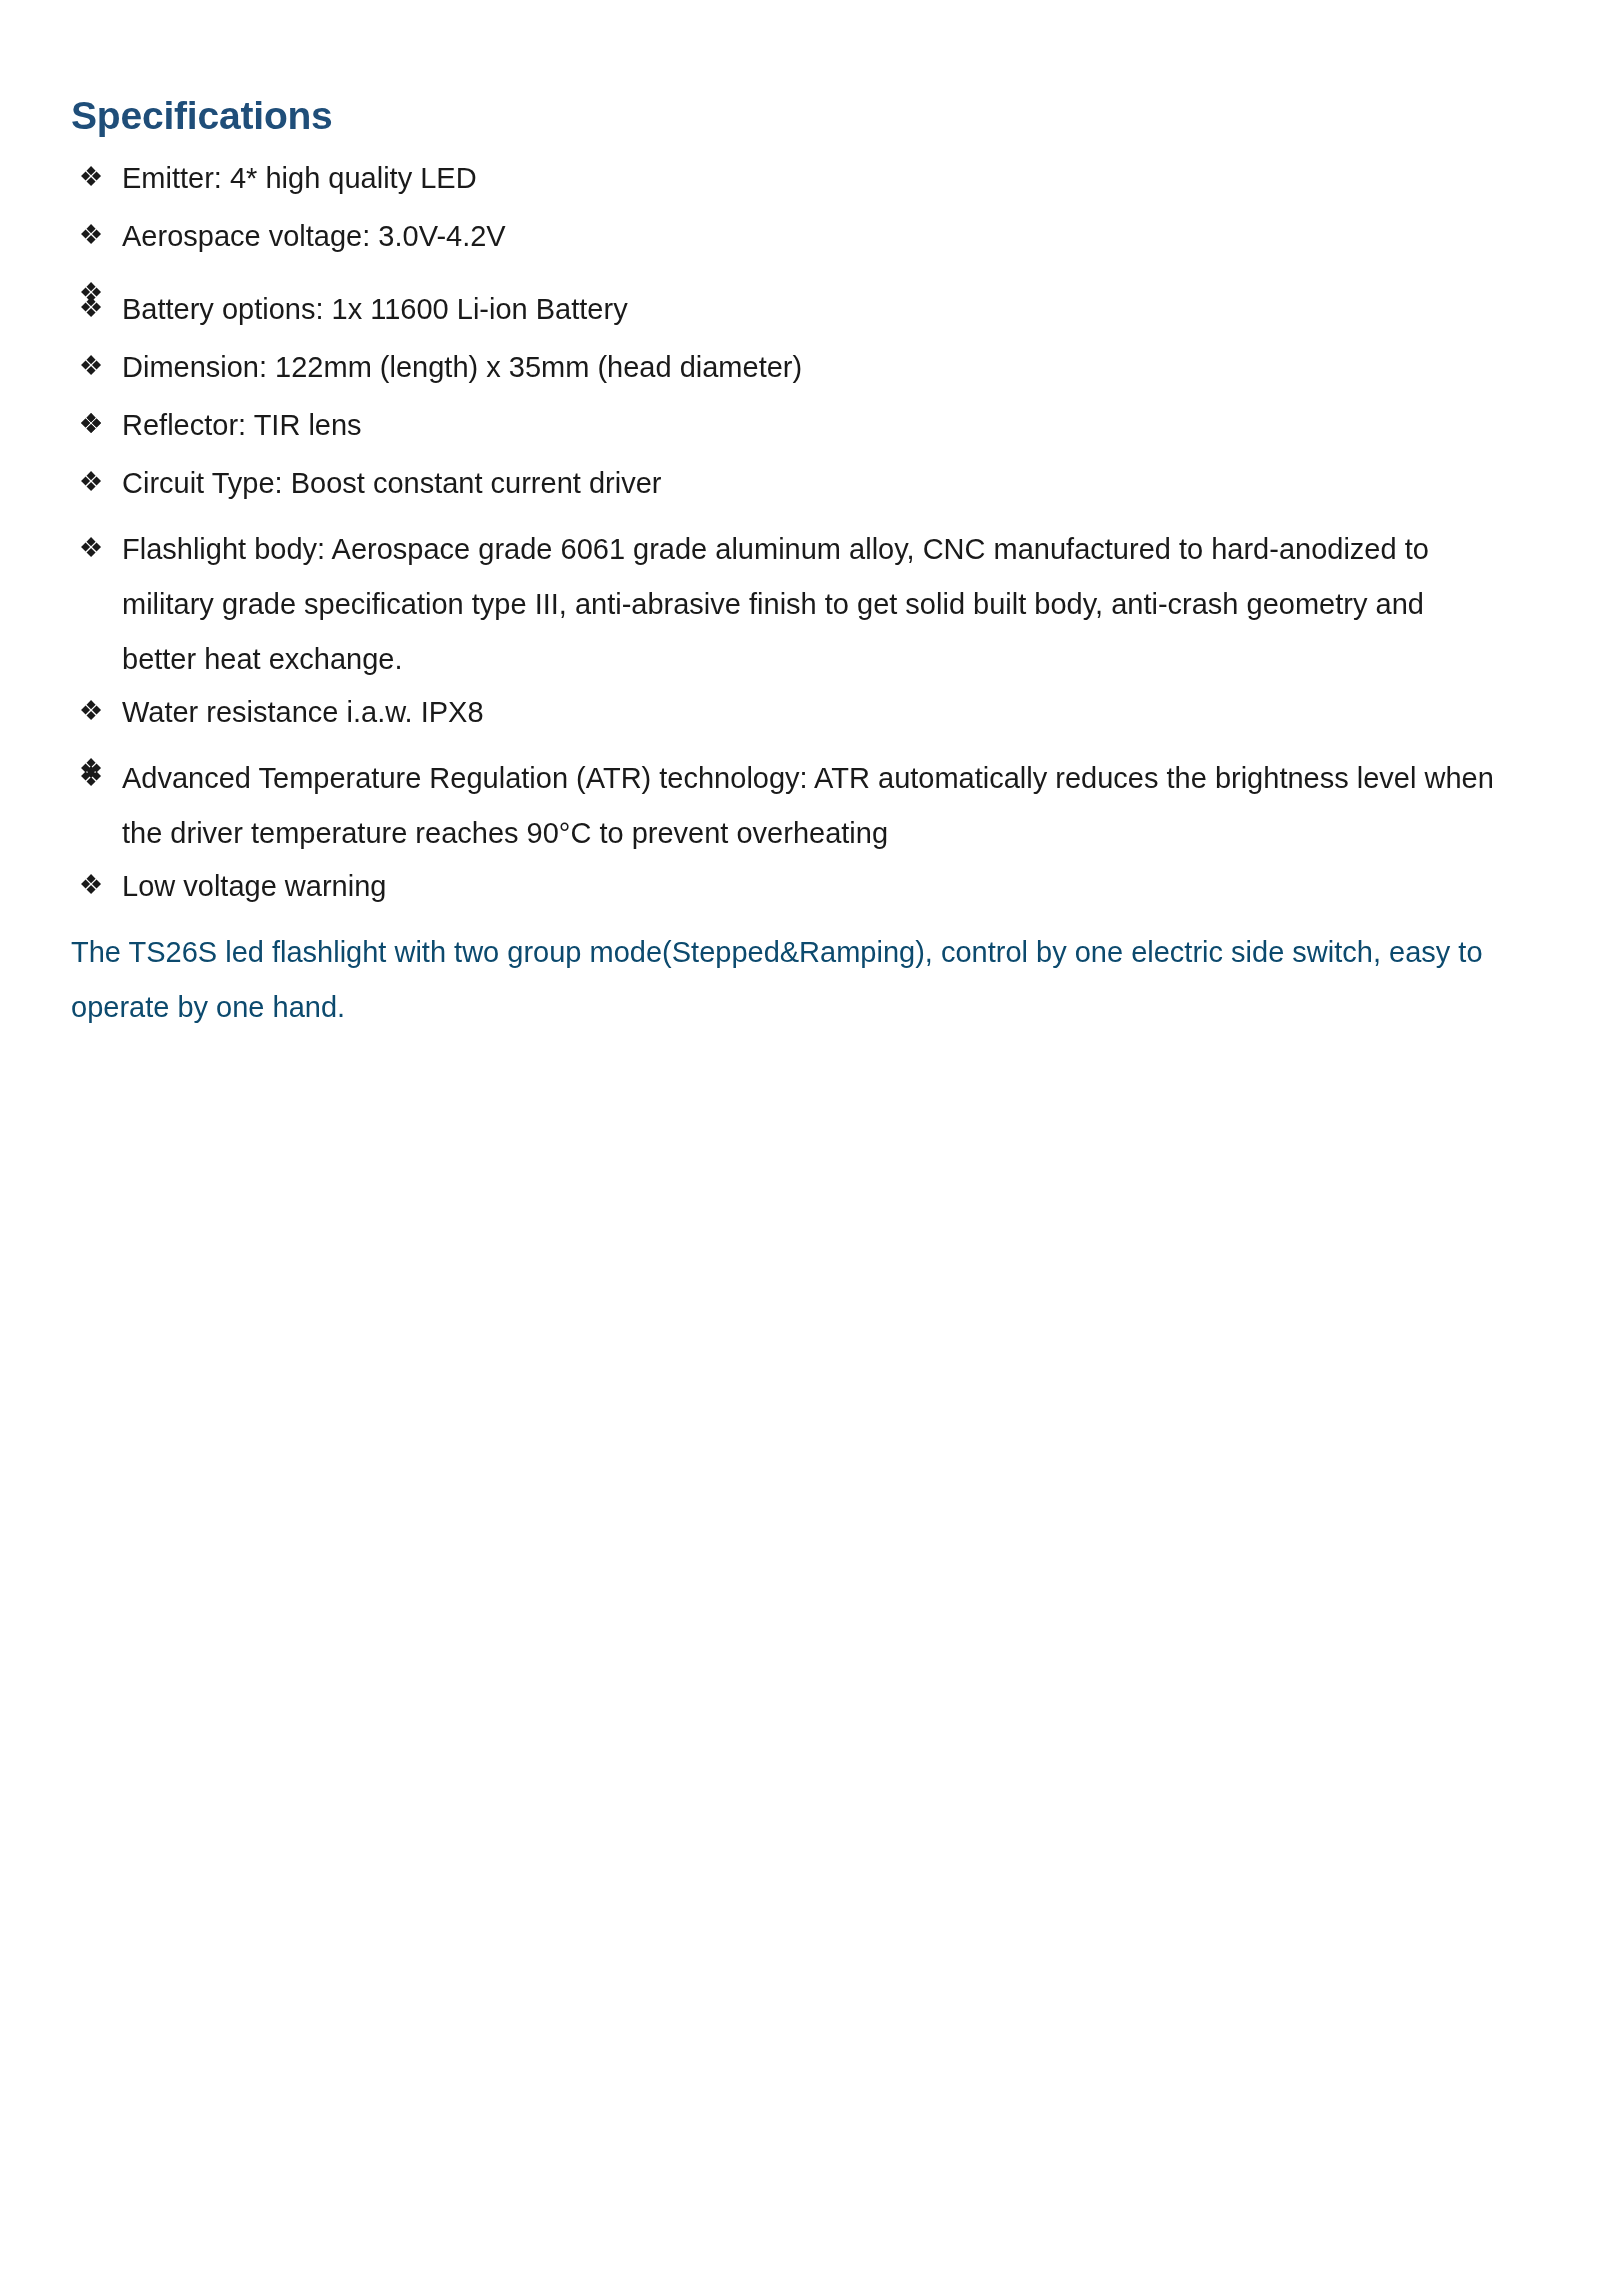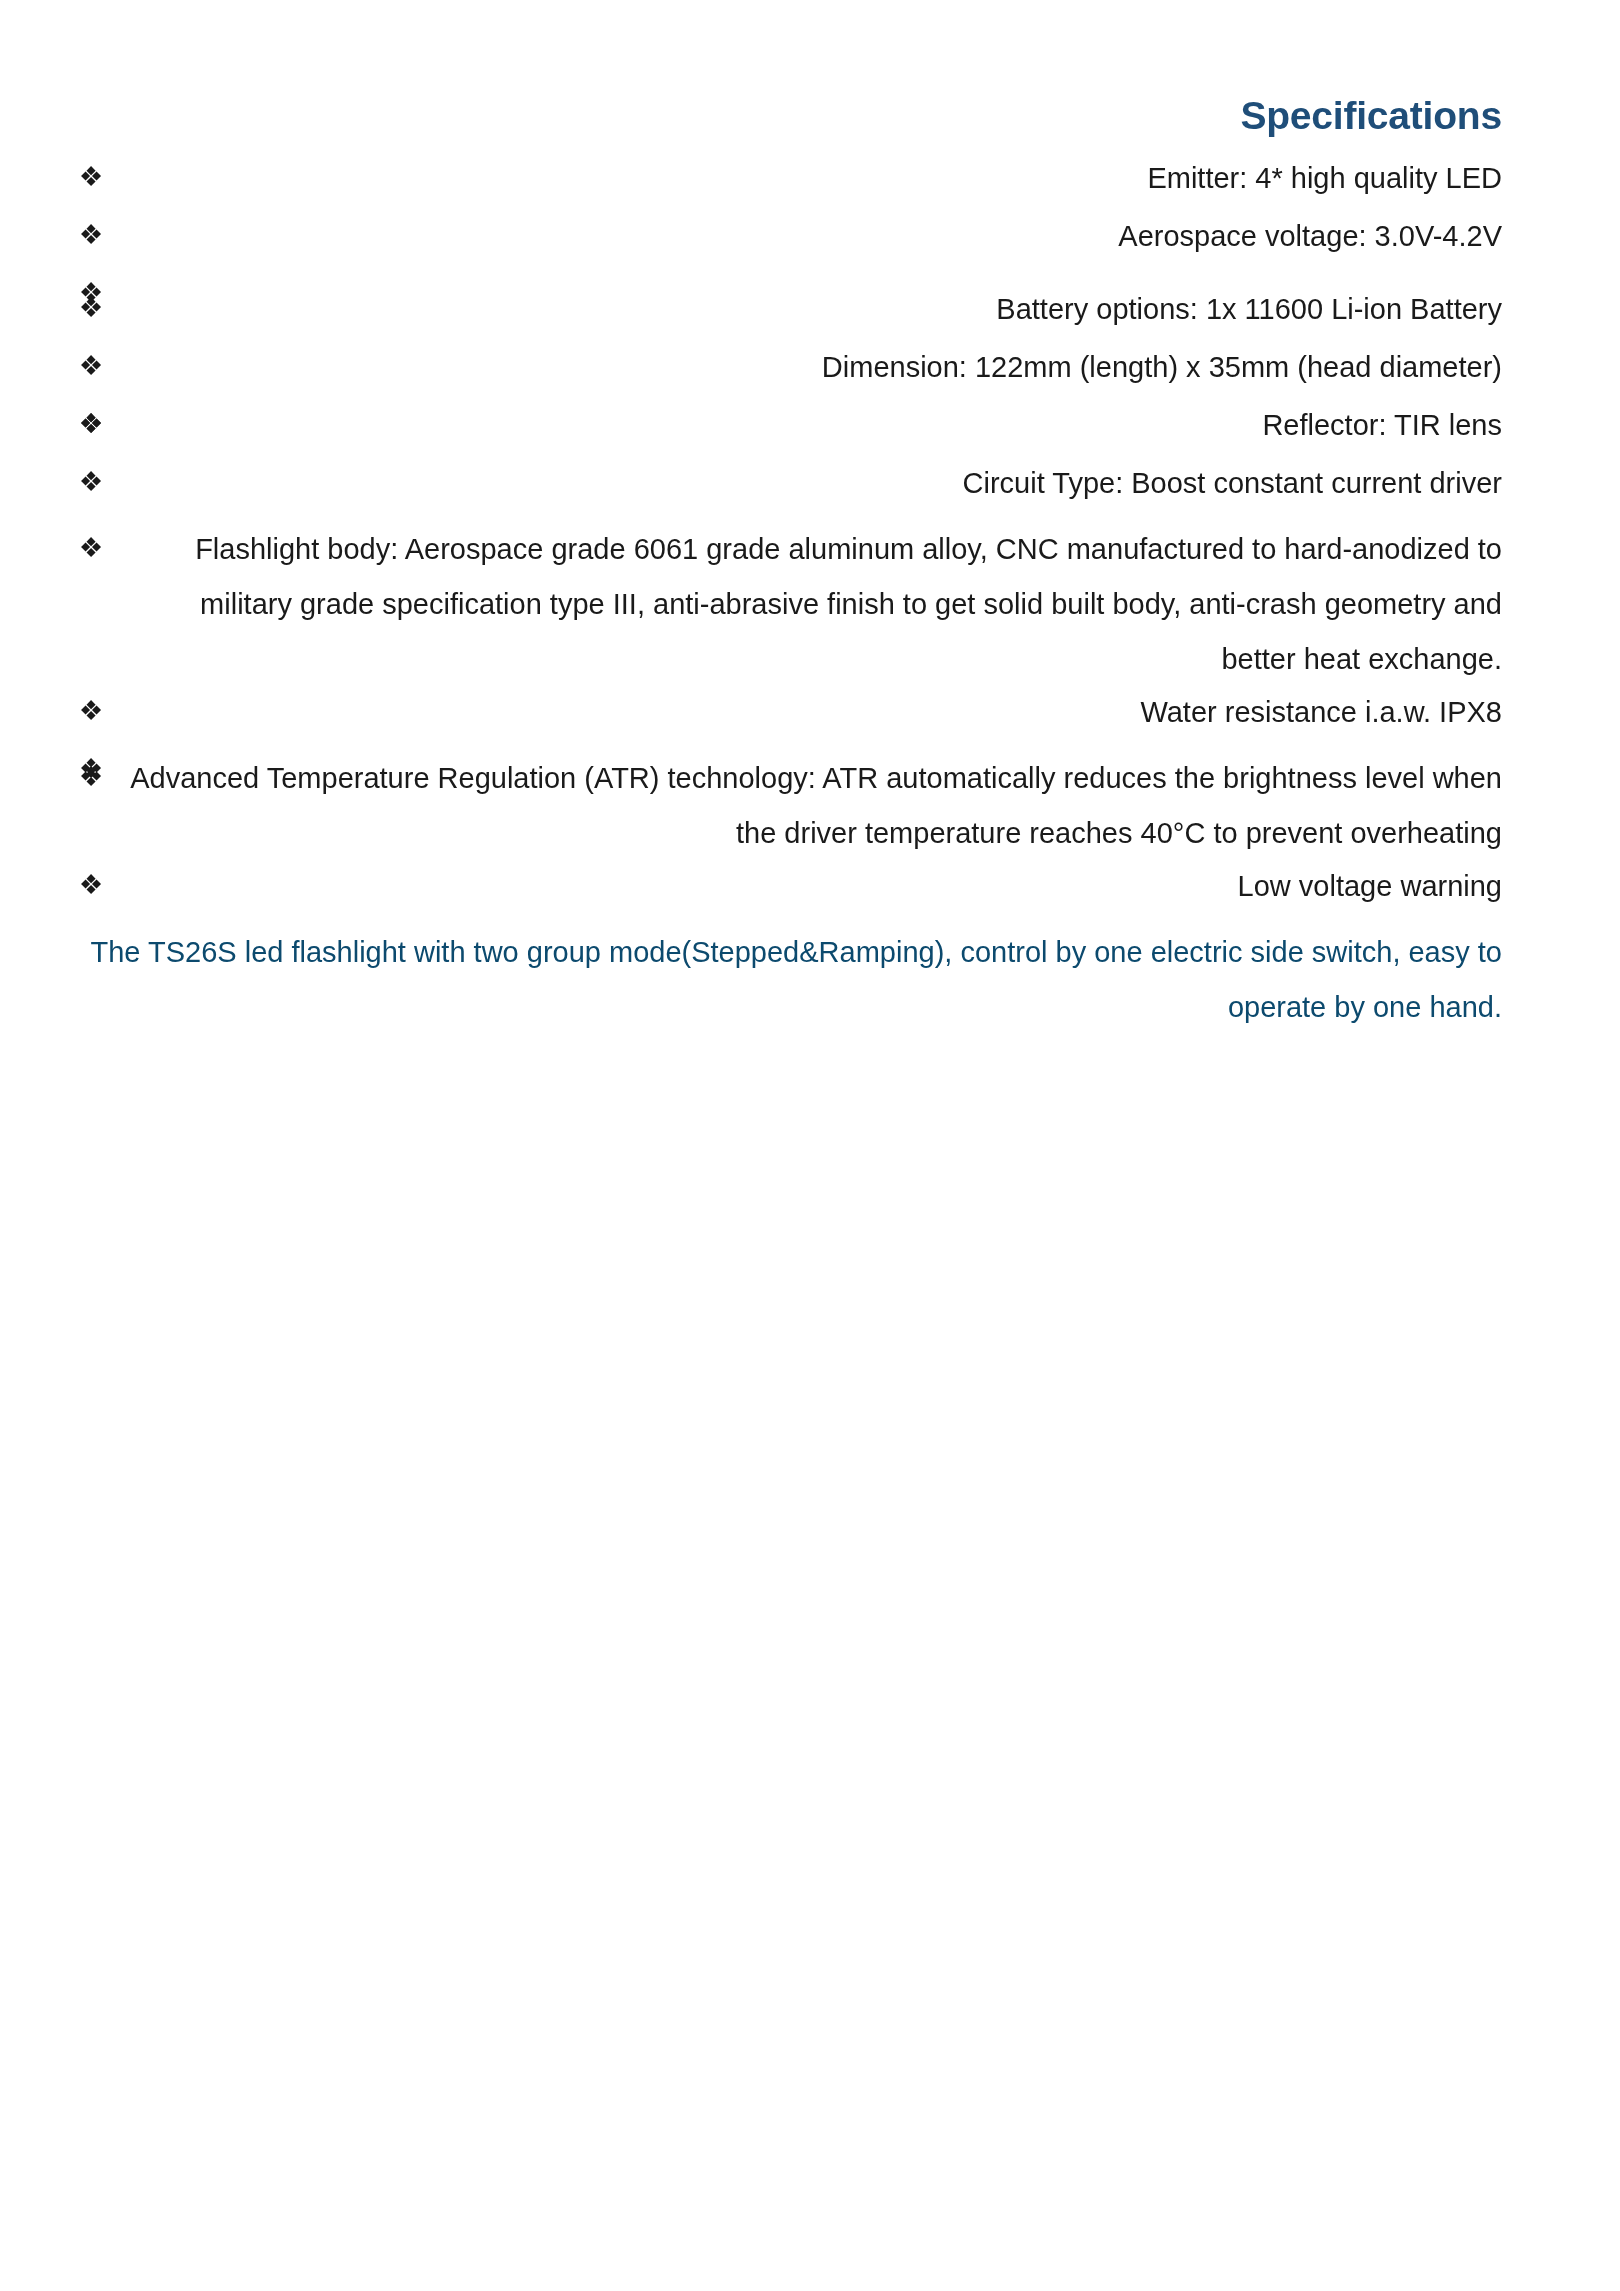--- a/index.html
+++ b/index.html
@@ -13,21 +13,20 @@
     font-family: "Liberation Sans", sans-serif;
     color: #1a1a1a;
     -webkit-font-smoothing: antialiased;
   }
   .page {
     position: relative;
     width: 1620px;
     height: 2292px;
     box-sizing: border-box;
     padding: 71px 118px 0 71px;
-    text-align: right;
   }
   .section-heading {
     font-size: 39px;
     font-weight: bold;
     color: #1f4e79;
     letter-spacing: -0.2px;
     margin: 0 0 13.7px 0;
     line-height: 1.2;
   }
   #specifications-heading {
@@ -121,21 +120,21 @@
     </li>
     <li>
       <span class="bullet">❖</span>
       <span>Water resistance i.a.w. IPX8</span>
     </li>
     <li>
       <span class="bullet">❖</span>
     </li>
     <li class="multi">
       <span class="bullet">❖</span>
-      <span>Advanced Temperature Regulation (ATR) technology: ATR automatically reduces the brightness level when the driver temperature reaches 40°C to prevent overheating</span>
+      <span>Advanced Temperature Regulation (ATR) technology: ATR automatically reduces the brightness level when the driver temperature reaches 90°C to prevent overheating</span>
     </li>
     <li>
       <span class="bullet">❖</span>
       <span>Low voltage warning</span>
     </li>
   </ul>
 
 
   <p class="op-paragraph">The TS26S  led flashlight with two group mode(Stepped&amp;Ramping), control by one electric side switch, easy to operate by one hand.</p>
 

